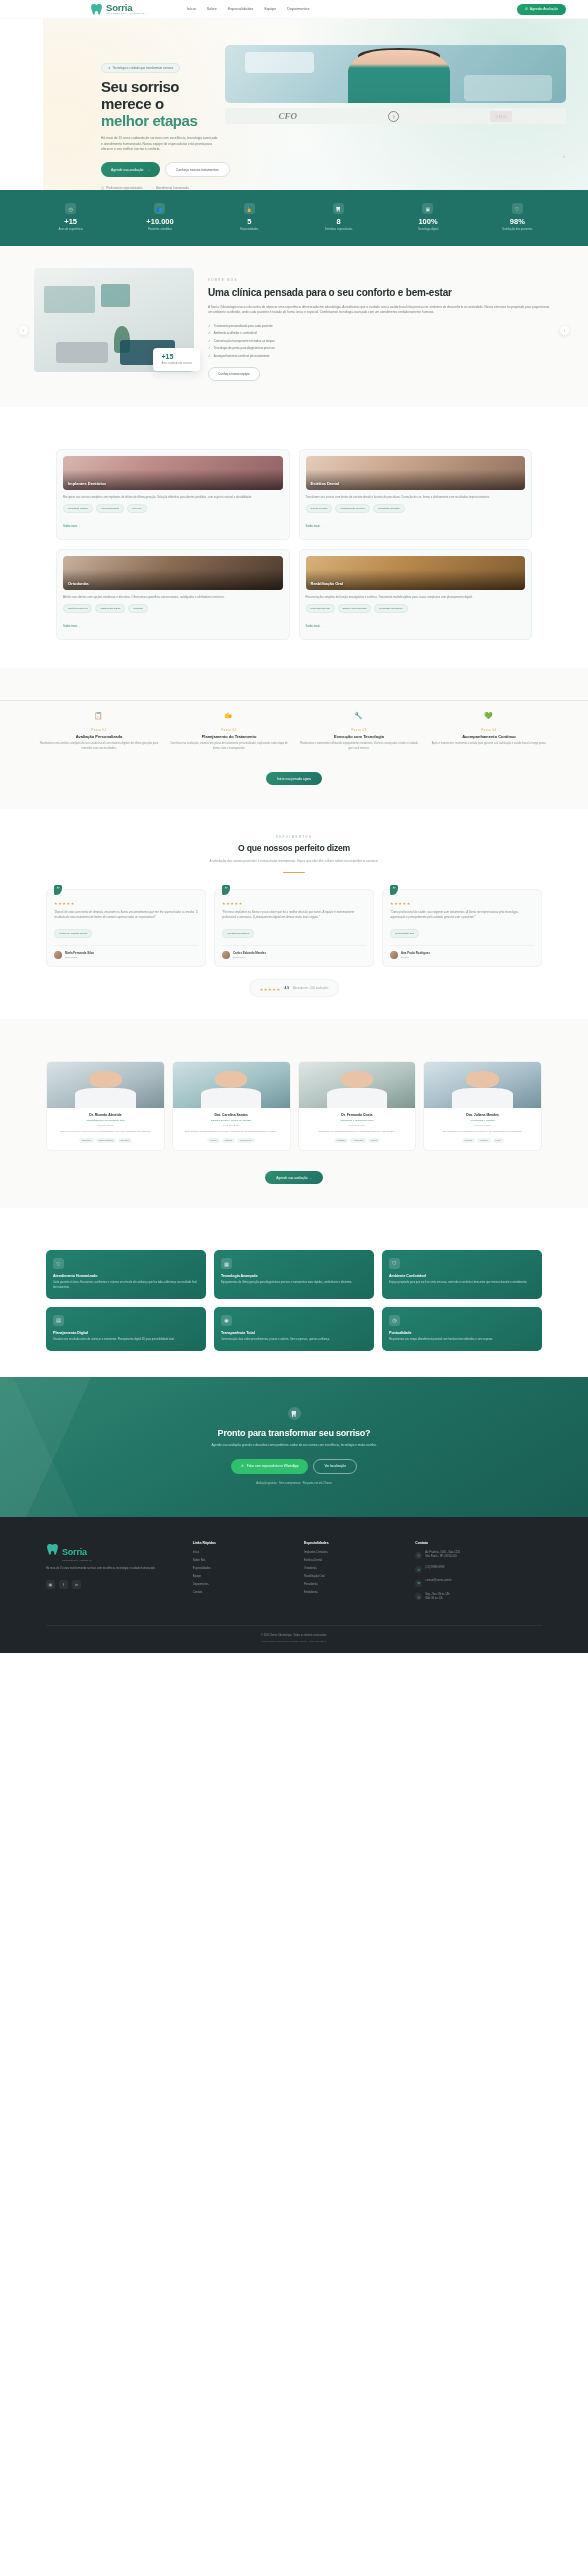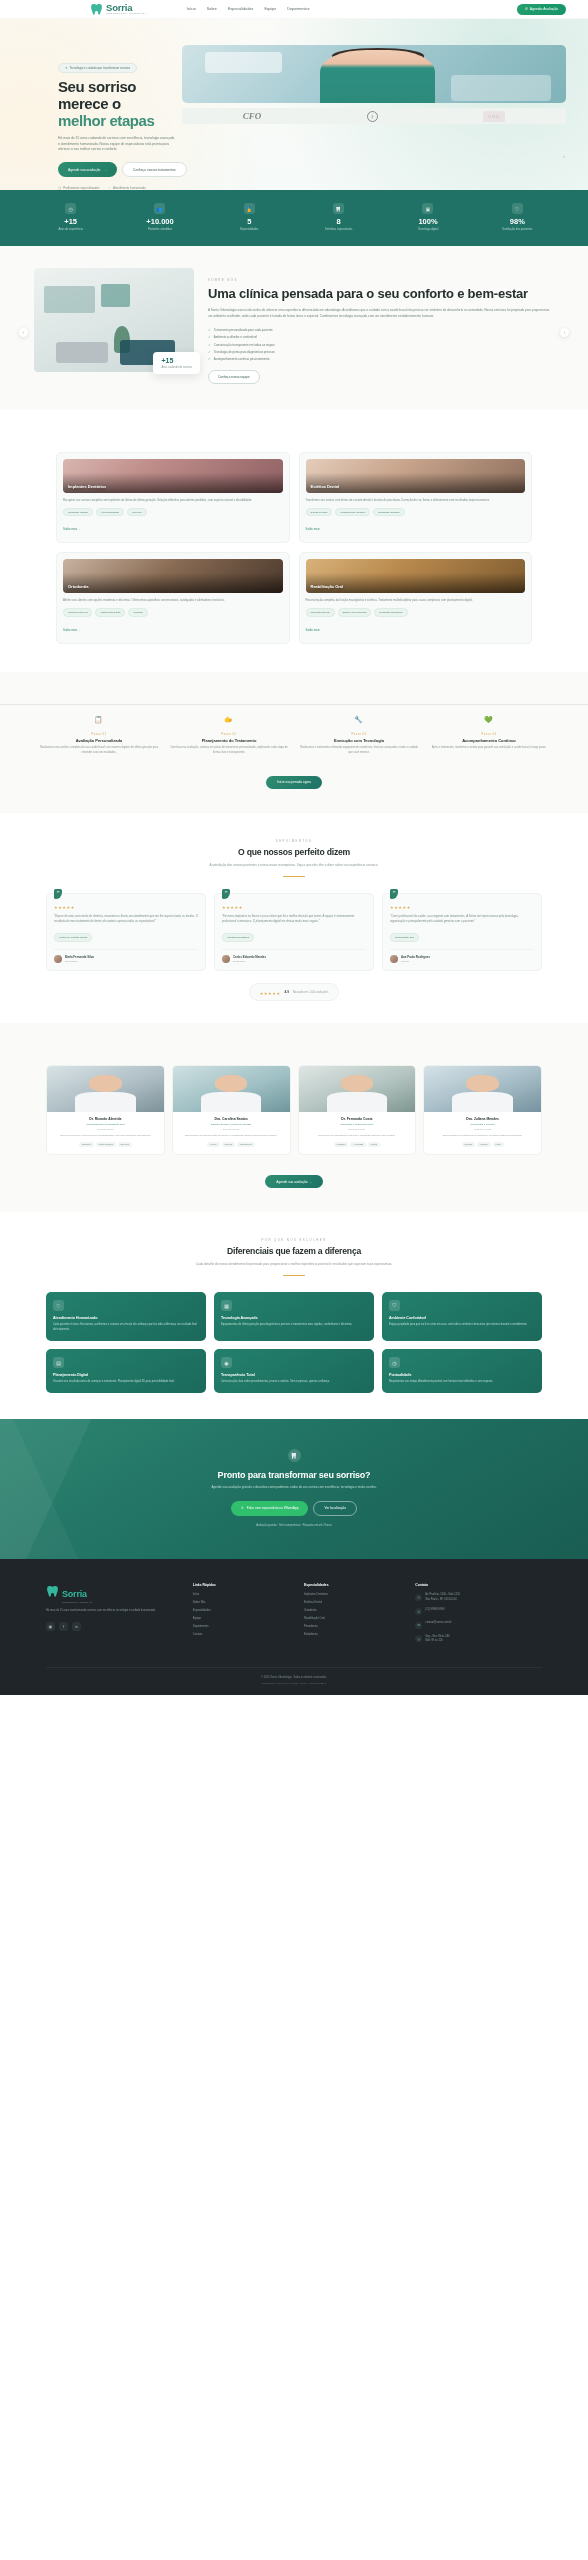--- a/index.html
+++ b/index.html
@@ -33,21 +33,21 @@
     display:flex;align-items:center;gap:2px;border:none;cursor:pointer;white-space:nowrap;
   }
 
   
   .hero{
     position:relative;min-height:152px;
     background:
       radial-gradient(circle at 86% 18%, #d7ece6 0%, rgba(215,236,230,0) 45%),
       radial-gradient(circle at 4% 62%, #fcf4e4 0%, rgba(252,244,228,0) 42%),
       linear-gradient(180deg,#fbfbf8 0%,#f6faf8 100%);
-    padding:22px 22px 0 22px;display:flex;gap:10px;
+    padding:22px 22px 0 22px;display:flex;gap:10px;margin-left:43px;
   }
   .hero-left{width:150px;padding-left:36px;padding-top:14px;}
   .badge-pill{
     display:inline-flex;align-items:center;gap:2px;background:#eef4f1;
     border:1px solid #dde9e4;border-radius:20px;padding:2px 6px;
     font-size:2.9px;color:#5c7a72;margin-bottom:6px;
   }
   .hero-h1{font-size:15px;line-height:1.13;font-weight:700;color:#26302e;letter-spacing:-.4px;}
   .hero-h1 .accent{color:#3c8f78;}
   .hero-p{font-size:3.3px;line-height:1.75;color:#6e807a;margin-top:6px;width:118px;}
@@ -122,21 +122,21 @@
   .about-img .sofa{position:absolute;left:14%;bottom:8%;width:32%;height:20%;background:#b7bfc2;border-radius:3px;}
   .about-img .sofa2{position:absolute;right:12%;bottom:6%;width:34%;height:24%;background:#1d4f5c;border-radius:3px;opacity:.85;}
   .about-float{
     position:absolute;right:-6px;bottom:10px;background:#fff;border-radius:4px;
     box-shadow:0 3px 10px rgba(0,0,0,.10);padding:5px 8px;text-align:left;
   }
   .about-float .n{font-size:7px;font-weight:700;color:#1f7265;line-height:1;}
   .about-float .t{font-size:2.6px;color:#8b9a95;line-height:1.4;margin-top:2px;}
   .about-right{flex:1;padding-top:10px;}
   .eyebrow{font-size:2.9px;letter-spacing:1.4px;color:#a0ada9;text-transform:uppercase;margin-bottom:4px;}
-  .about-h2{font-size:13px;line-height:1.3;font-weight:700;color:#26302e;letter-spacing:-.2px;}
+  .about-h2{font-size:10px;line-height:1.3;font-weight:700;color:#26302e;letter-spacing:-.2px;}
   .about-p{font-size:3.1px;line-height:1.85;color:#76857f;margin-top:6px;}
   .check-list{margin-top:8px;display:flex;flex-direction:column;gap:3.4px;}
   .check-row{display:flex;align-items:center;gap:3px;font-size:2.9px;color:#6a7b75;}
   .check-mark{color:#3c9a7c;font-size:3.4px;}
   .btn-outline{
     margin-top:9px;border:1px solid #cfdcd7;background:#fff;color:#40635a;
     font-size:3.1px;padding:4px 9px;border-radius:20px;cursor:pointer;
   }
   .carousel-arrow{
     position:absolute;top:50%;width:9px;height:9px;border-radius:50%;background:#fff;
@@ -704,26 +704,20 @@
         </div>
       </div>
 
     </div>
     <div class="center-btn">
       <button class="btn-dark">Agende sua avaliação →</button>
     </div>
   </section>
 
   <section class="diffs">
-    <div class="sec-head">
-      <div class="eyebrow">POR QUE NOS ESCOLHER</div>
-      <h2 class="sec-h2">Diferenciais que fazem a diferença</h2>
-      <p class="sec-p">Cada detalhe do nosso atendimento foi pensado para proporcionar a melhor experiência possível e resultados que superam suas expectativas.</p>
-      <div class="rule"></div>
-    </div>
     <div class="diff-grid">
       <div class="diff-card">
         <div class="diff-ico">♡</div>
         <div class="diff-t">Atendimento Humanizado</div>
         <div class="diff-d">Cada paciente é único. Escutamos, acolhemos e criamos um vínculo de confiança que faz toda a diferença no resultado final do tratamento.</div>
       </div>
       <div class="diff-card">
         <div class="diff-ico">▦</div>
         <div class="diff-t">Tecnologia Avançada</div>
         <div class="diff-d">Equipamentos de última geração para diagnósticos precisos e tratamentos mais rápidos, confortáveis e eficientes.</div>

